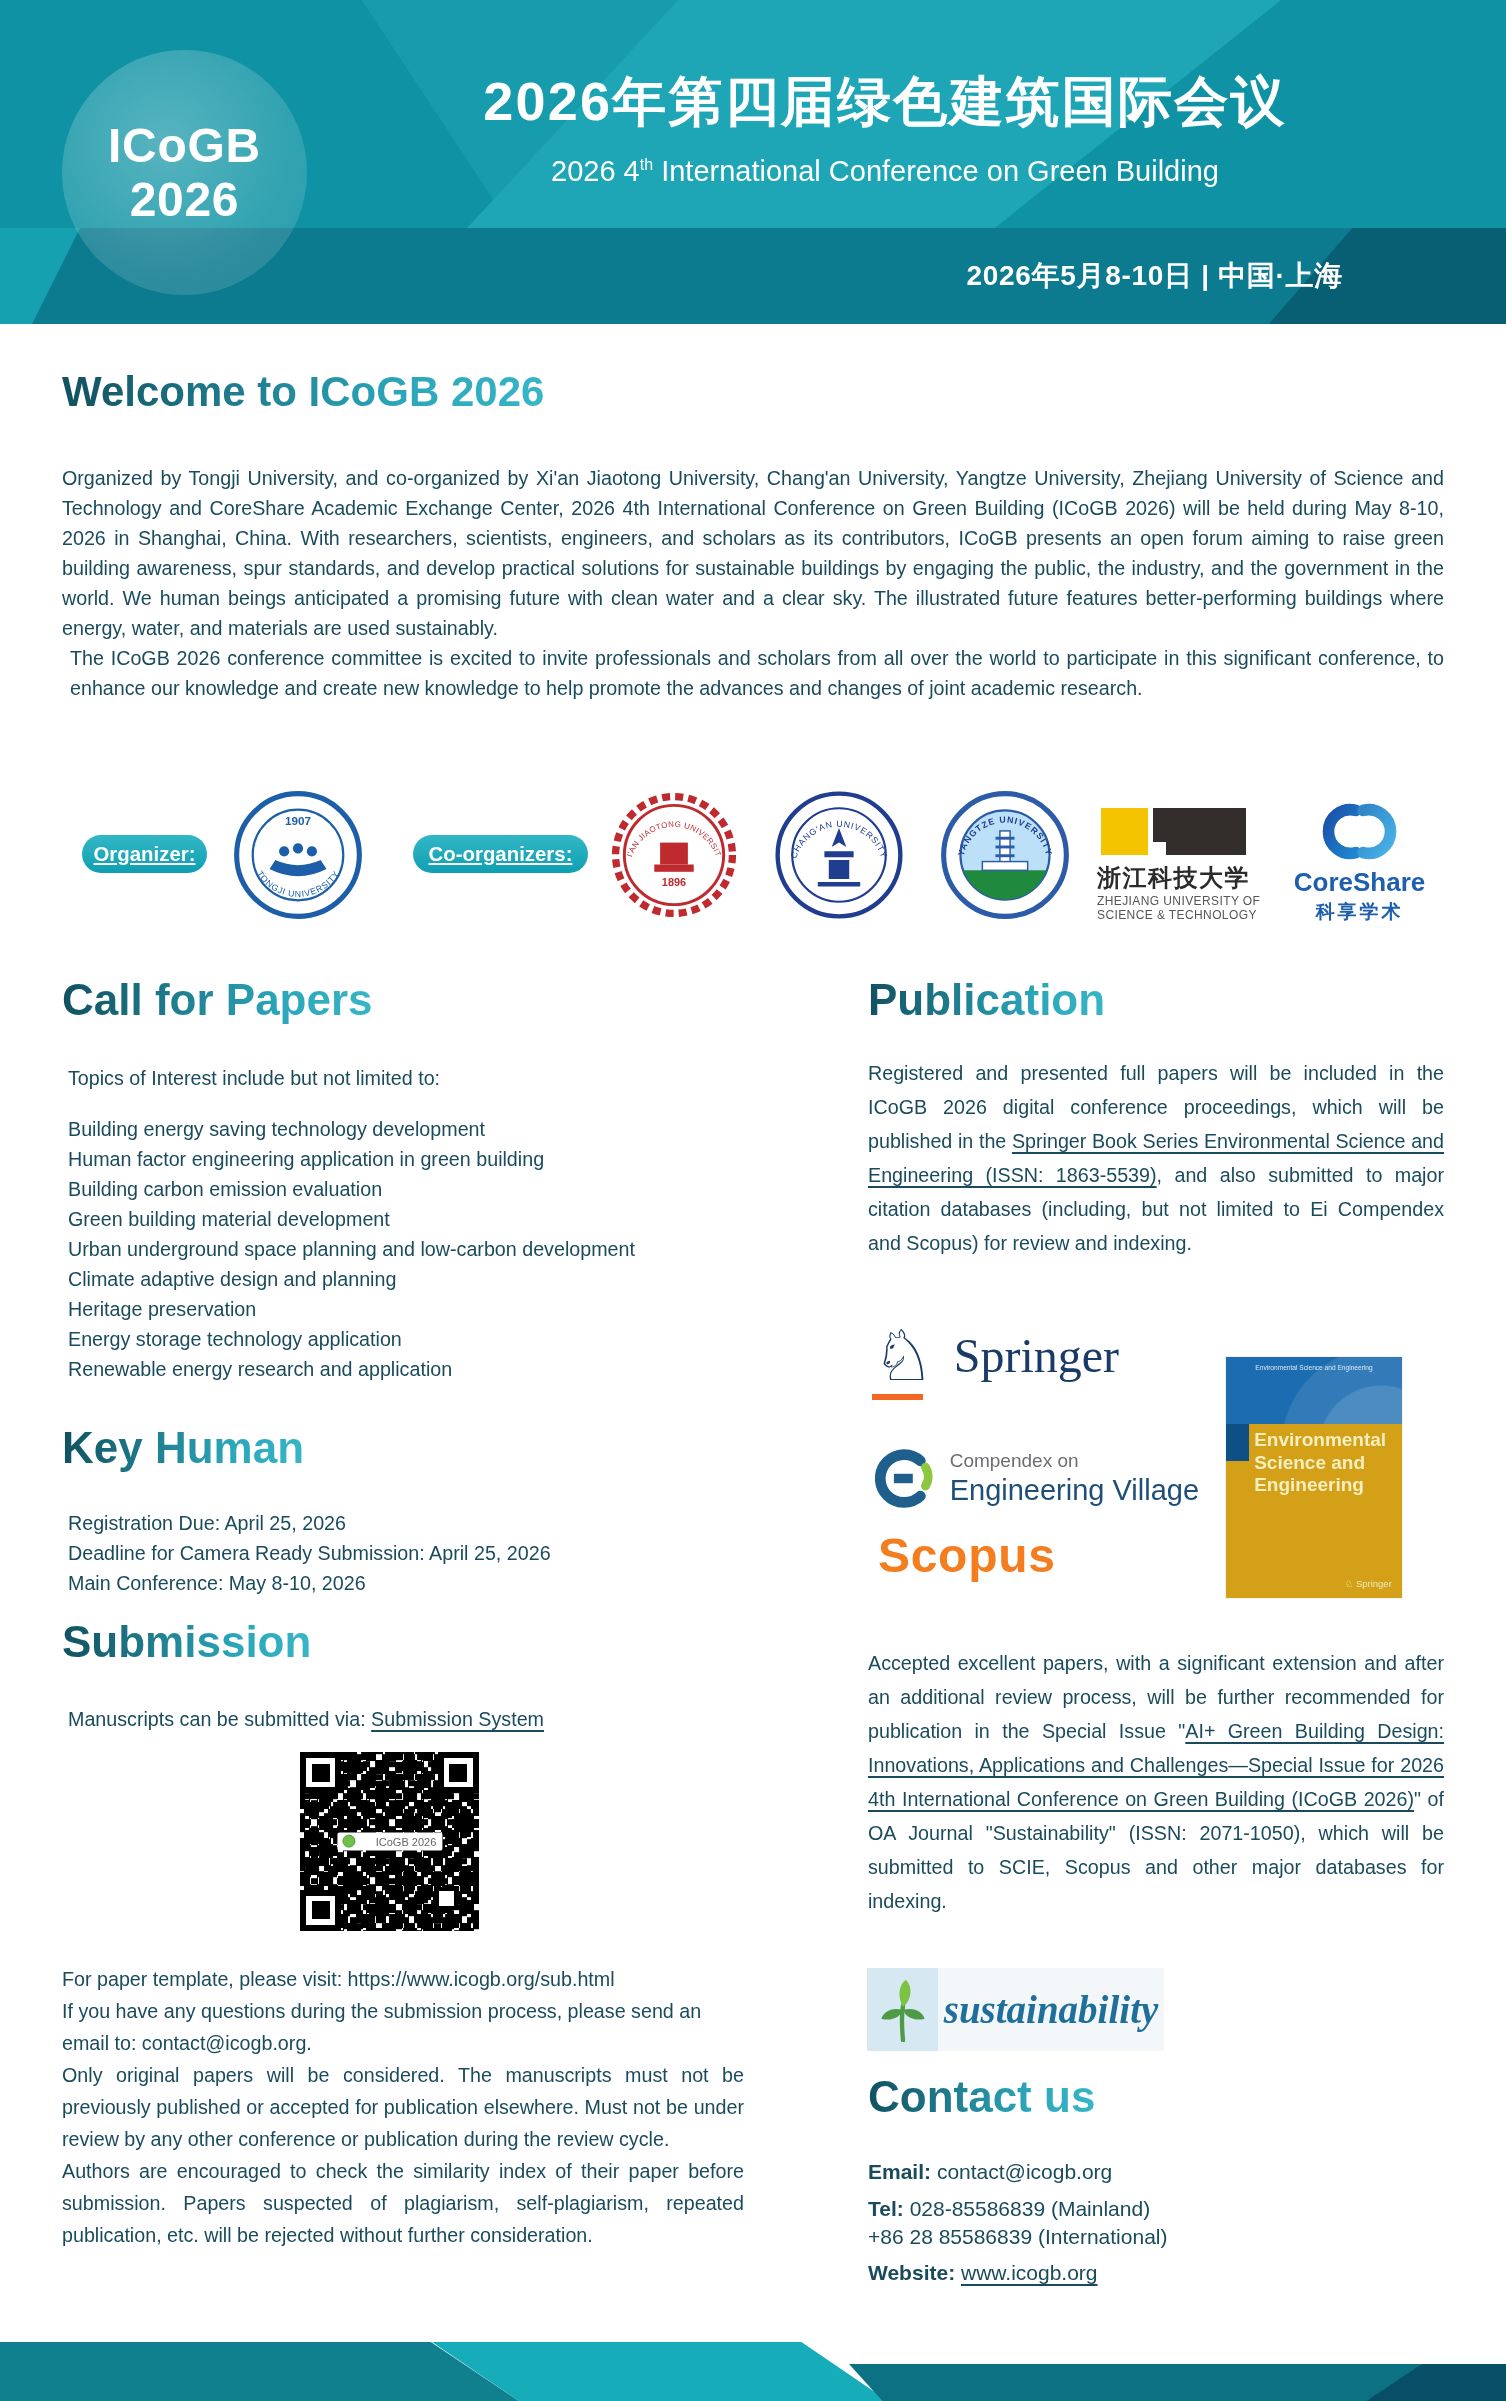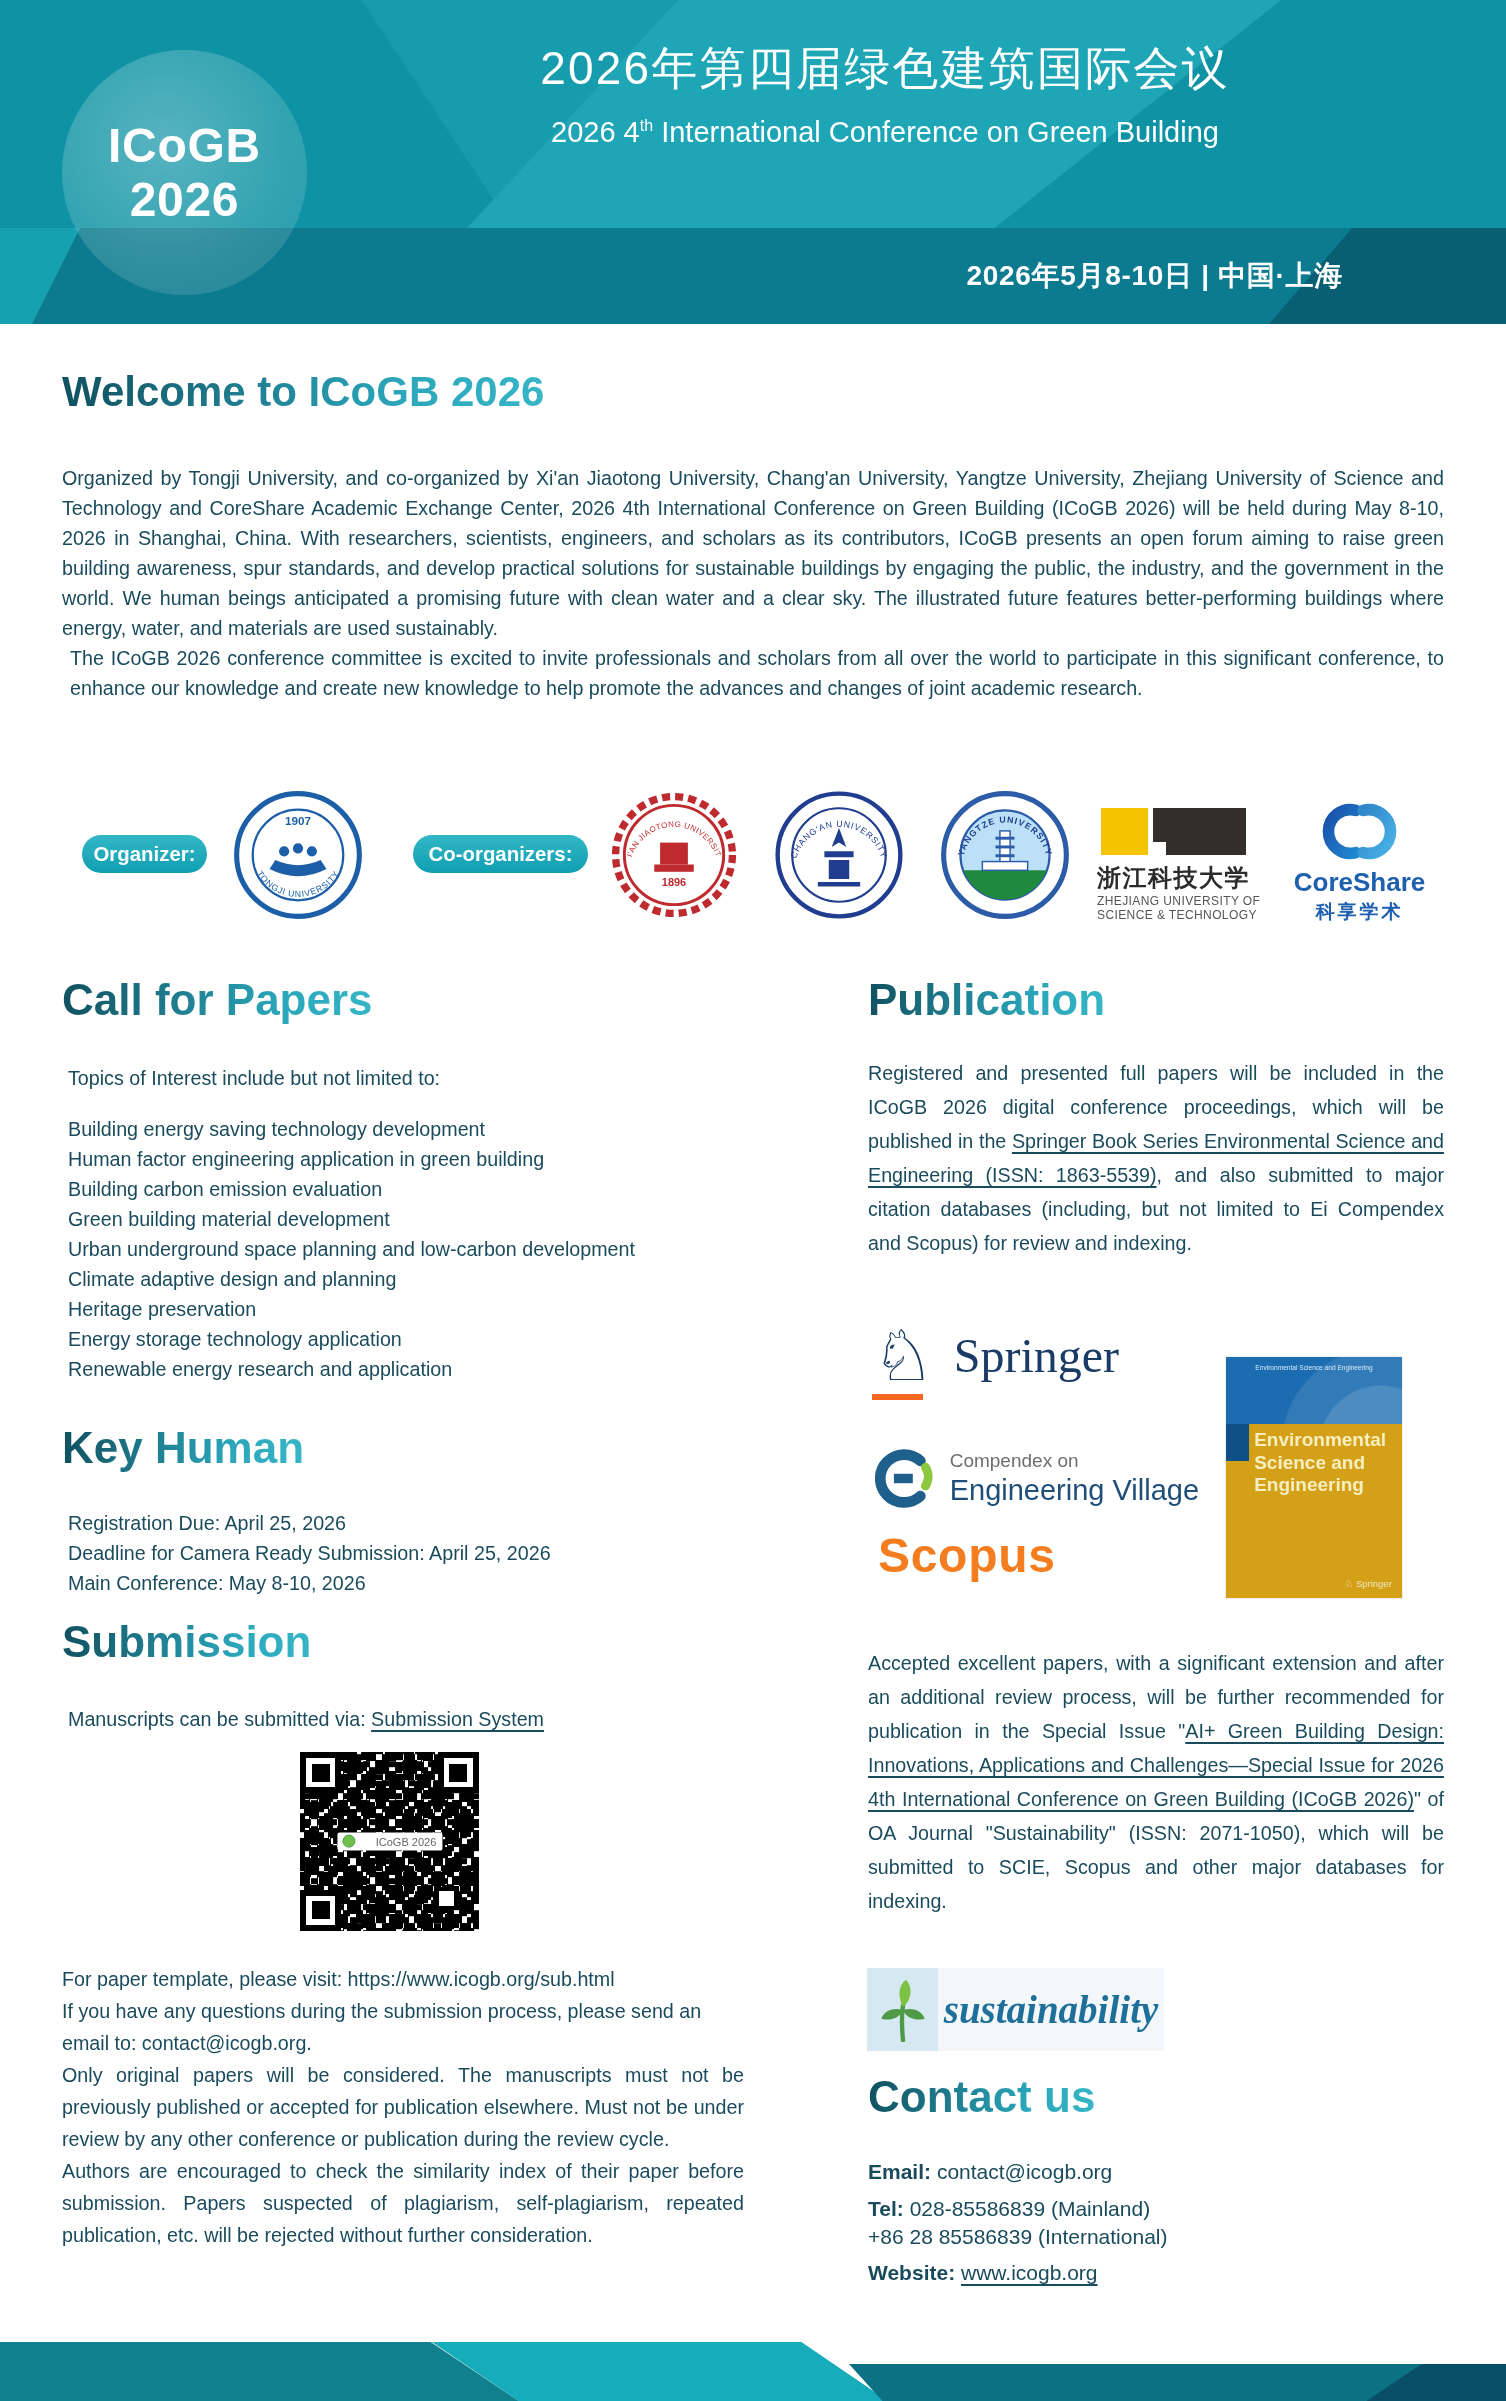--- a/index.html
+++ b/index.html
@@ -14,36 +14,36 @@
   .hdr-dateband{position:absolute;left:0;top:228px;width:100%;height:96px;background:#0C7B8F;}
   .hdr-date-lightwedge{position:absolute;left:0;top:0;width:80px;height:100%;background:#16A1B1;
              clip-path:polygon(0 0,100% 0,40% 100%,0 100%);}
   .hdr-date-dark{position:absolute;right:0;top:0;width:238px;height:100%;background:#085E73;
              clip-path:polygon(35% 0,100% 0,100% 100%,0 100%);}
   .hdr-circle{position:absolute;left:62px;top:50px;width:245px;height:245px;border-radius:50%;
       background:radial-gradient(circle at 42% 38%,rgba(255,255,255,.30),rgba(255,255,255,.14) 62%,rgba(255,255,255,.10) 100%);
       display:flex;flex-direction:column;align-items:center;justify-content:center;}
   .hdr-badge{color:#fff;font-weight:bold;font-size:48px;line-height:1.12;text-align:center;letter-spacing:0.7px;}
   .hdr-titles{position:absolute;left:350px;right:87px;top:38px;text-align:center;color:#fff;}
-  .hdr-title-zh{font-size:46px;font-weight:normal;letter-spacing:2.2px;}
+  .hdr-title-zh{font-size:54px;font-weight:bold;letter-spacing:2.2px;margin-top:28px;}
   .hdr-subtitle{font-size:29px;margin-top:16px;font-weight:normal;}
   .hdr-subtitle sup{font-size:16px;}
   .hdr-date-text{position:absolute;left:306px;right:164px;top:257px;text-align:right;color:#fff;
       font-size:28px;font-weight:bold;letter-spacing:0.7px;}
   
   .h-grad{font-weight:bold;background:linear-gradient(94deg,#11505F 0%,#2BA6BA 70%,#36B6C7 100%);
       -webkit-background-clip:text;background-clip:text;color:transparent;margin:0;}
   .h-xl{font-size:44px;}
   
   .p-body{font-size:19.7px;line-height:30px;color:#1A4B5C;margin:0;}
   .just{text-align:justify;}
   .ulink{text-decoration:underline;text-underline-offset:4.4px;text-decoration-thickness:1.5px;cursor:pointer;}
   
   .pill{position:absolute;height:38px;border-radius:19px;background:linear-gradient(180deg,#33B7C6,#0F9FB2);
-      color:#fff;font-weight:bold;font-size:20.4px;display:flex;align-items:center;justify-content:center;}
+      color:#fff;font-weight:bold;font-size:20.4px;display:flex;align-items:center;justify-content:center;text-decoration:underline;}
   .seal{position:absolute;top:790px;width:130px;height:130px;}
   .zust{position:absolute;top:808px;left:1097px;width:171px;}
   .zust-sq{display:flex;align-items:flex-start;height:48px;margin-left:4.4px;}
   .zust-yellow{width:47px;height:47px;background:#F5C400;}
   .zust-black{width:93px;height:47px;background:#332D2B;margin-left:4.4px;position:relative;}
   .zust-notch{position:absolute;left:0;bottom:0;width:13px;height:13px;background:#fff;}
   .zust-cn{font-size:24px;font-weight:bold;color:#2B2B2B;letter-spacing:1.5px;margin-top:5.8px;}
   .zust-en{font-size:12px;color:#555;letter-spacing:0.4px;line-height:14.6px;}
   .coreshare{position:absolute;top:800px;left:1285px;width:149px;text-align:center;}
   .cs-en{font-size:26px;font-weight:bold;color:#1E5FAE;margin-top:1.5px;}

